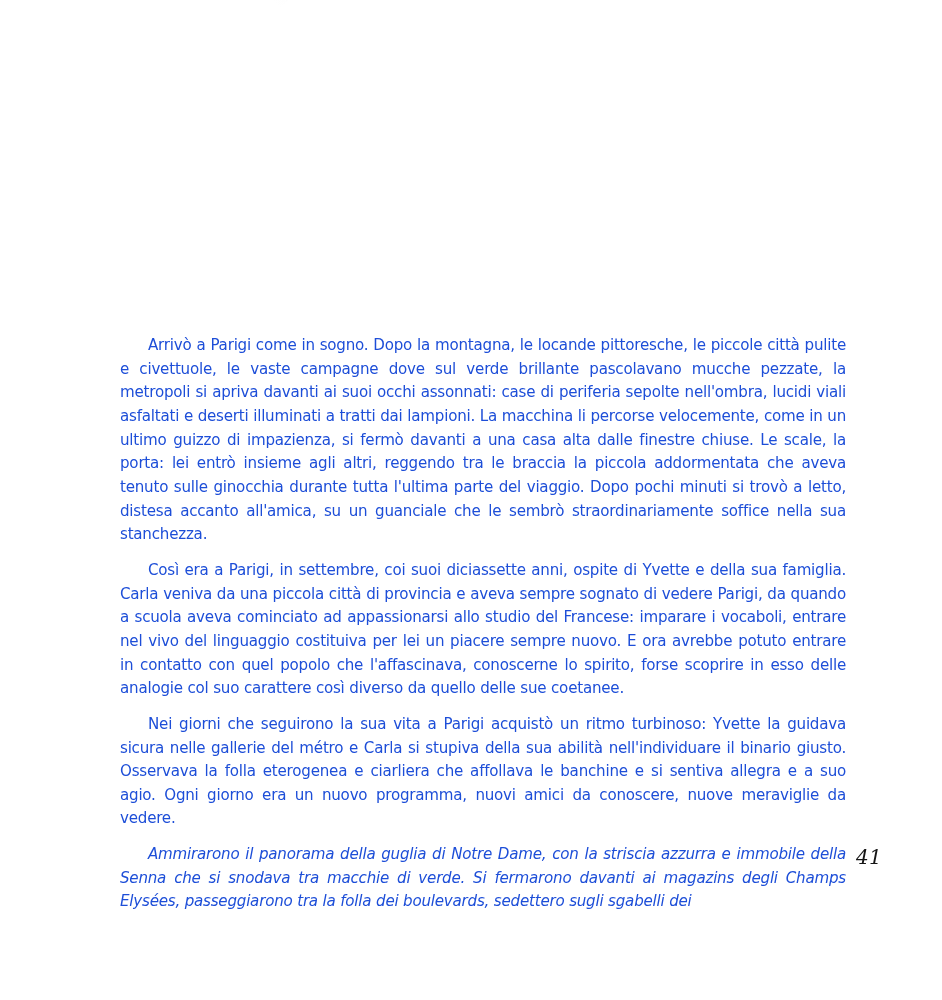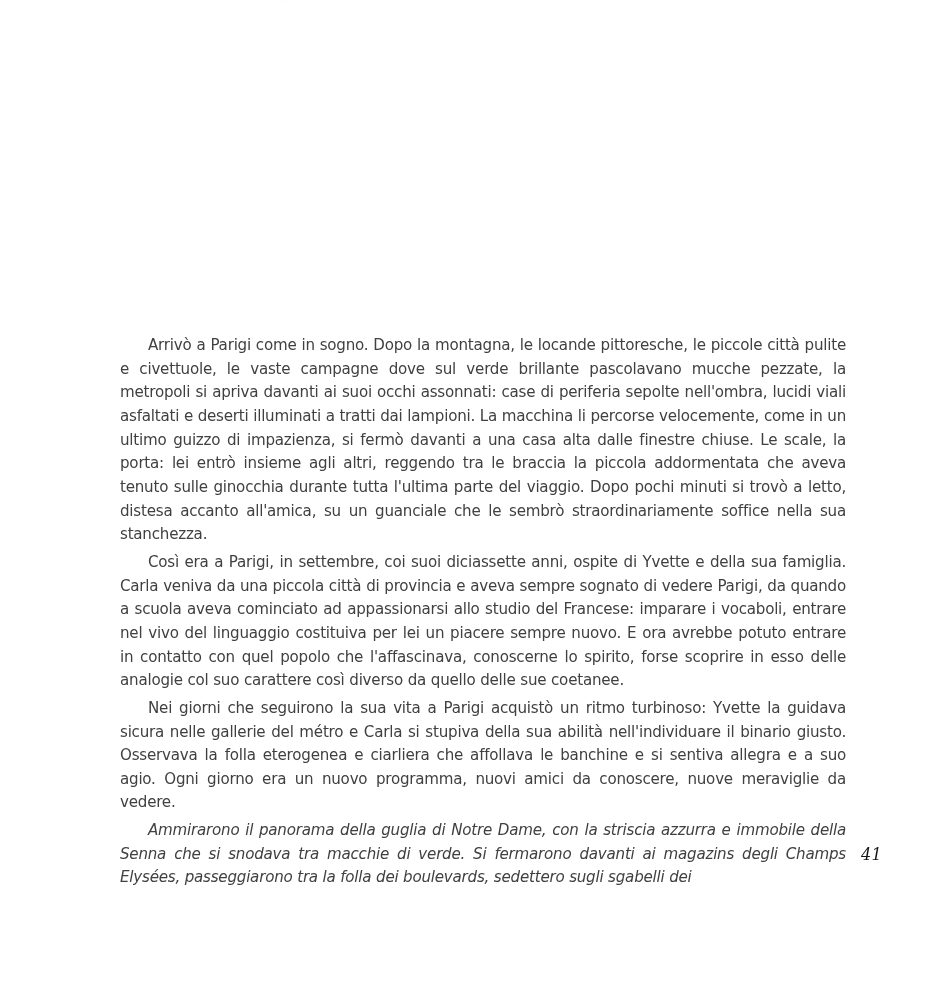--- a/index.html
+++ b/index.html
@@ -68,43 +68,43 @@
     top: 334px;
     width: 726px;
   }
   .para {
     margin: 0;
     text-align: justify;
     text-justify: inter-word;
     font-family: "DejaVu Sans", sans-serif;
     font-size: 15.1px;
     line-height: 23.65px;
-    color: #404040;
+    color: #1d4ed8;
     text-indent: 28px;
     letter-spacing: -0.22px;
     word-spacing: 0.1px;
     -webkit-hyphens: none;
     hyphens: none;
   }
   .para + .para {
-    margin-top: 4px;
+    margin-top: 12px;
   }
   .para:last-of-type {
     text-align: justify;
     font-style: italic;
   }
 
   
   #page-number {
     position: absolute;
     right: 60px;
     top: 845px;
     font-family: "DejaVu Serif", serif;
     font-style: italic;
-    font-size: 16px;
+    font-size: 20px;
     color: #161616;
     letter-spacing: 0.3px;
   }
 </style>
 </head>
 <body>
 
 <div id="banner-area">
   <div class="banner-stripe"></div>
   <div class="banner-text-wrap">

